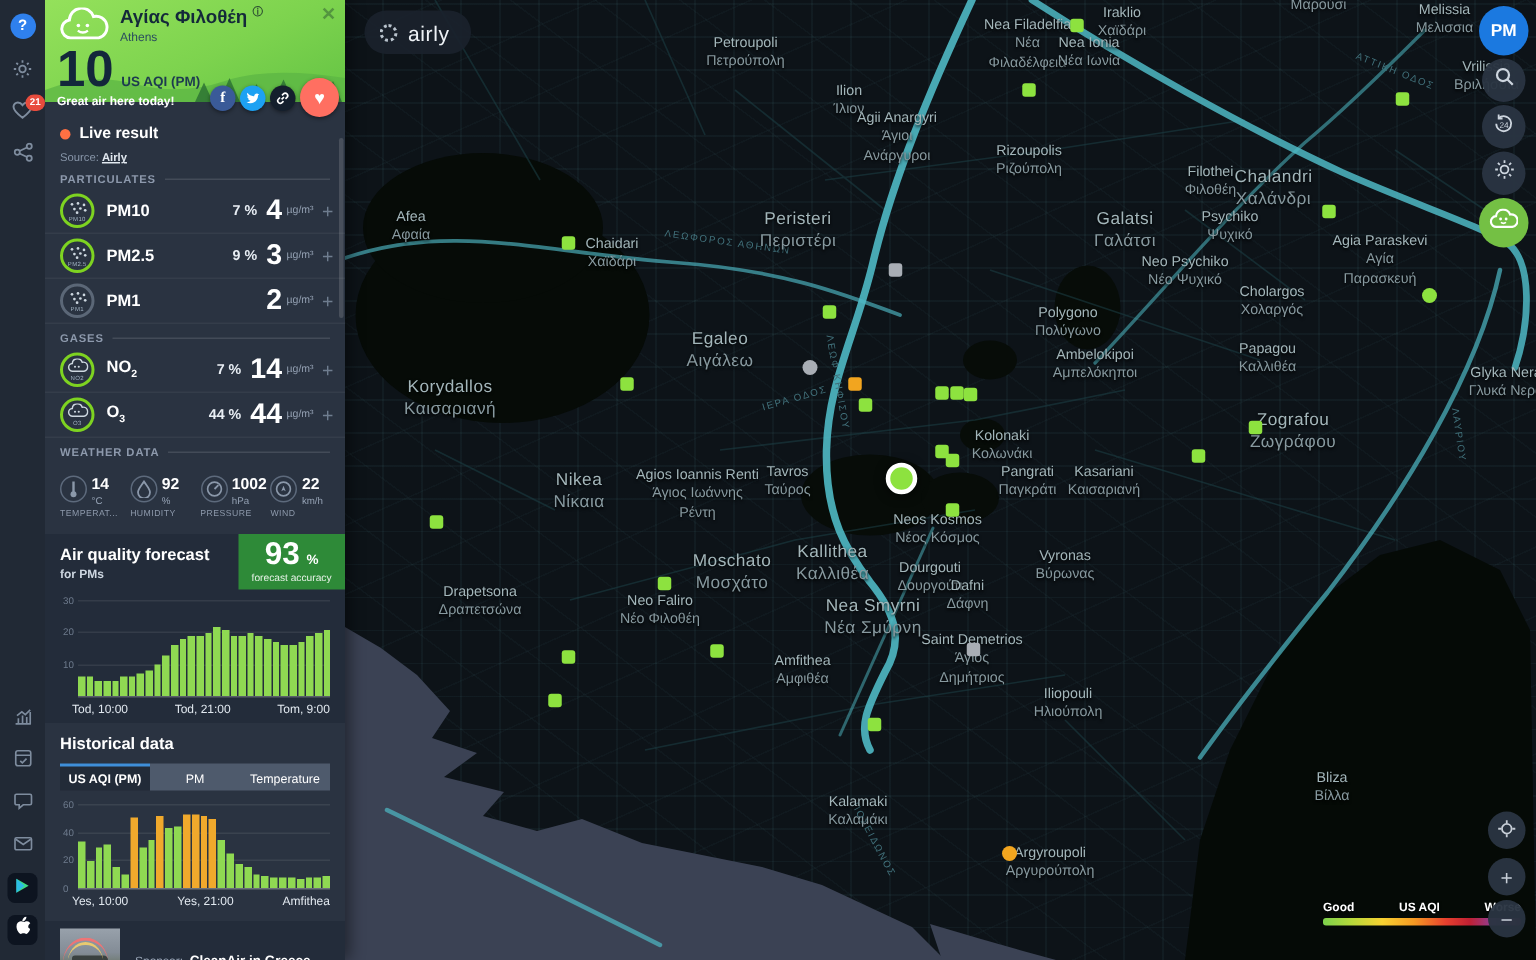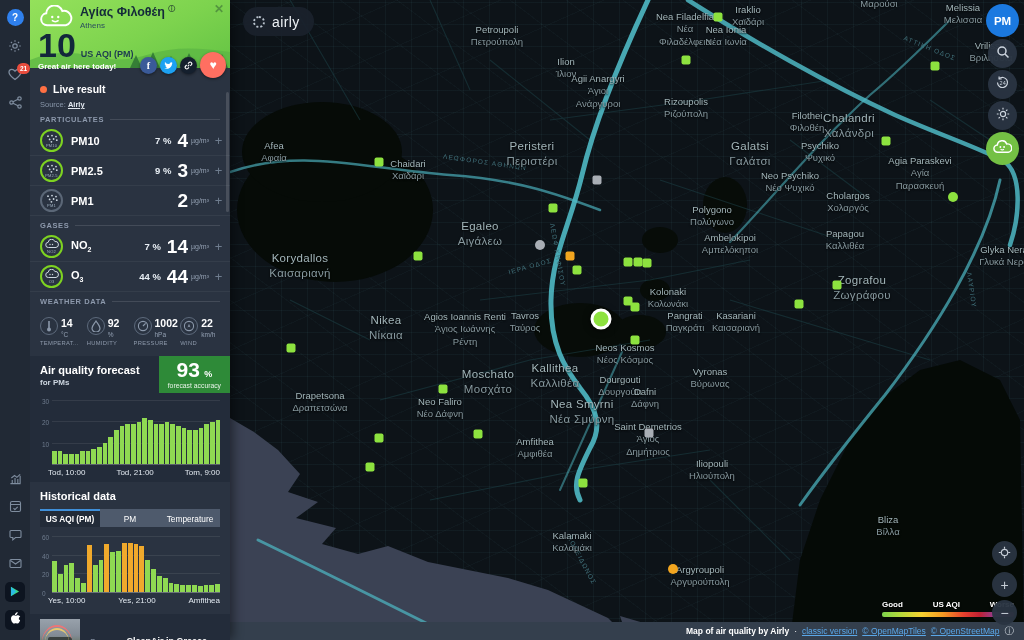--- a/index.html
+++ b/index.html
@@ -701,21 +701,21 @@
         <div class="mlabel s2" style="left: 325px; top: 376px;">
           <span class="en">Kallithea</span>
           <span class="gr">Καλλιθέα</span>
         </div>
         <div class="mlabel s1" style="left: 90px; top: 402px;">
           <span class="en">Drapetsona</span>
           <span class="gr">Δραπετσώνα</span>
         </div>
         <div class="mlabel s1" style="left: 210px; top: 408px;">
           <span class="en">Neo Faliro</span>
-          <span class="gr">Νέο Δάφνη</span>
+          <span class="gr">Νέο Φιλοθέη</span>
         </div>
         <div class="mlabel s2" style="left: 352px; top: 412px;">
           <span class="en">Nea Smyrni</span>
           <span class="gr">Νέα Σμύρνη</span>
         </div>
         <div class="mlabel s1" style="left: 390px; top: 386px;">
           <span class="en">Dourgouti</span>
           <span class="gr">Δουργούτι</span>
         </div>
         <div class="mlabel s1" style="left: 415px; top: 398px;">
@@ -839,22 +839,14 @@
       <div class="zctl loc">
           <span><svg width="13" height="13" viewBox="0 0 13 13" fill="none" stroke="#c6cdd6" stroke-width="1.2">
               <circle cx="6.5" cy="6.5" r="3.2"></circle>
               <path d="M6.5 .8v2M6.5 10.2v2M.8 6.5h2M10.2 6.5h2"></path>
             </svg></span>
         </div>
       <div class="zctl">+</div>
       <div class="zctl">−</div>
     </div>
 
-    <div class="attrib">
-      <b>Map of air quality by Airly</b>
-      <span>·</span>
-      <a>classic version</a>
-      <a>© OpenMapTiles</a>
-      <a>© OpenStreetMap</a>
-      <span class="inf">ⓘ</span>
-    </div>
   </div>
 </div>
 
 </body></html>

